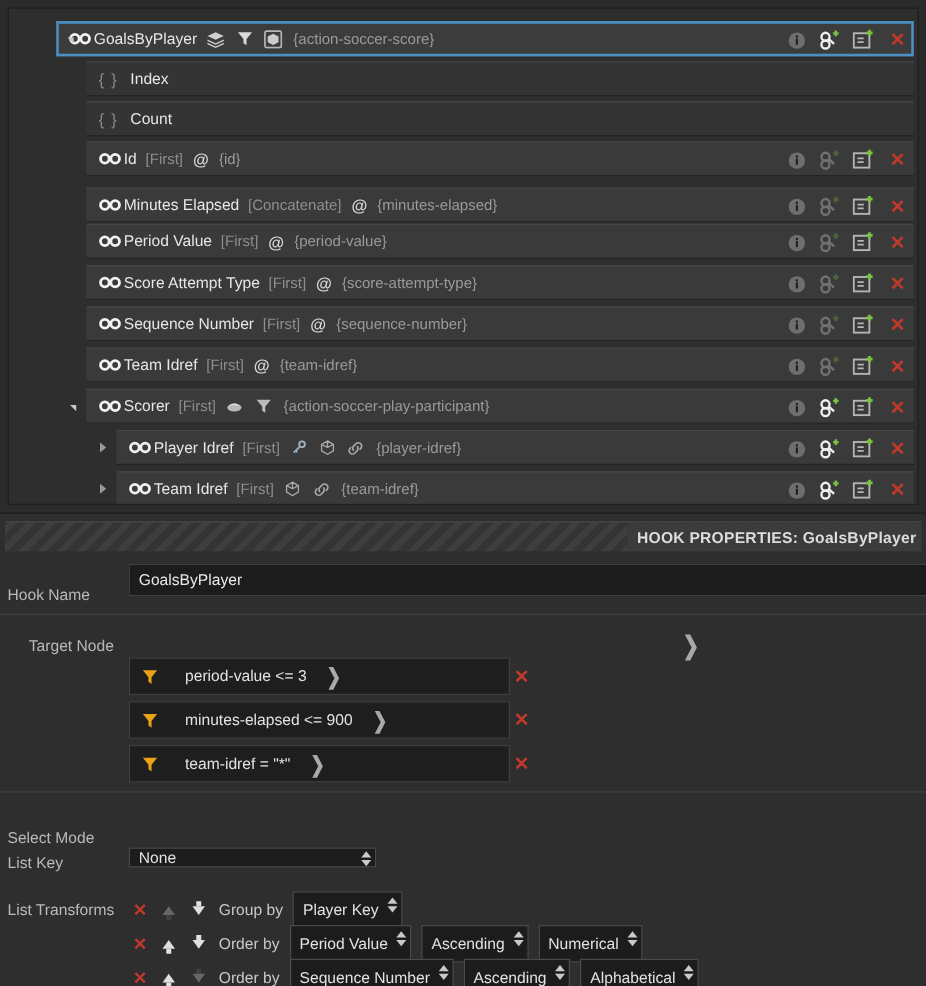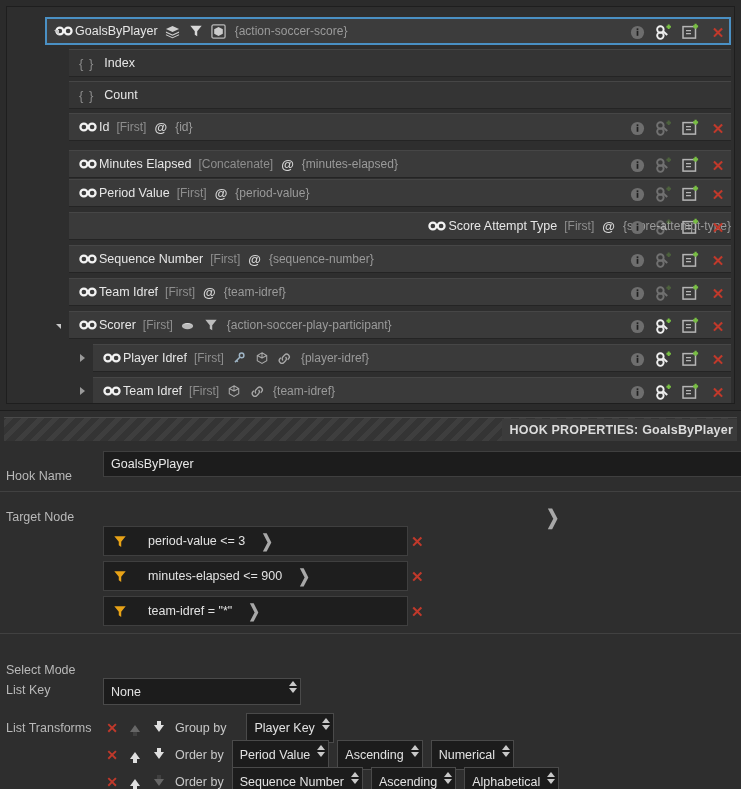--- a/index.html
+++ b/index.html
@@ -420,21 +420,21 @@
             <svg width="18" height="18" viewBox="0 0 18 18">
               <rect x="1" y="3.6" width="12.5" height="11.5" fill="none" stroke="#b5b5b5" stroke-width="1.5"></rect>
               <path d="M4 7.6 h5 M4 10.6 h5" stroke="#b5b5b5" stroke-width="1.4"></path>
               <path d="M13.6 0.8 v5 M11.1 3.3 h5" stroke="#79c043" stroke-width="2.2"></path>
             </svg>
           </span>
         <span class="act close-x">✕</span>
       </span>
     </div>
 
-    <div class="tree-row" style="left:62px; top:205px; width:662px;justify-content:flex-end;">
+    <div class="tree-row" style="left:62px; top:205px; width:662px;">
       <span class="icn" style="margin-left:10px;width:18px;height:18px;">
         <svg width="18" height="12" viewBox="0 0 24 16">
             <g fill="none" stroke="#f2f2f2" stroke-width="3">
               <circle cx="6.5" cy="8" r="4.6"></circle>
               <circle cx="17.5" cy="8" r="4.6"></circle>
             </g>
           </svg>
       </span>
       <span class="row-label">Score Attempt Type</span>
       <span class="row-agg">[First]</span>
@@ -742,21 +742,21 @@
 
   <div class="prow" style="left:6px; top:42px;">
     <span class="plabel" style="width:96px;margin-top:16px;">Hook Name</span>
   </div>
   <div class="text-field" style="position:absolute; left:103px; top:40px; width:638px; height:26px; border-right:none;">
     <span>GoalsByPlayer</span>
   </div>
 
   <div class="divider" style="top:80px;"></div>
 
-  <div class="prow" style="left:6px; top:99px;align-items:center;">
+  <div class="prow" style="left:23px; top:99px;align-items:center;">
     <span class="plabel" style="width:96px;">Target Node</span>
   </div>
   <span class="chev" style="position:absolute; left:546px; top:99px;">❯</span>
 
   <div class="constraint-box" style="position:absolute; left:103px; top:115px; width:305px;">
     <span class="icn" style="width:16px;">
       <svg width="14" height="15" viewBox="0 0 16 16">
           <path d="M1.5 2 H14.5 L9.4 8.4 V14.4 L6.6 12.4 V8.4 Z" fill="#e8a317"></path>
         </svg>
     </span>
@@ -789,42 +789,42 @@
 
   <div class="divider" style="top:222px;"></div>
 
   <div class="prow" style="left:6px; top:240px;margin-top:12px;">
     <span class="plabel" style="width:96px;">Select Mode</span>
   </div>
 
   <div class="prow" style="left:6px; top:272px;">
     <span class="plabel" style="width:96px;">List Key</span>
   </div>
-  <div class="combo" style="position:absolute; left:103px; top:267px; width:198px; height:27px;">
+  <div class="combo" style="position:absolute; left:103px; top:267px; width:198px; height:16px;">
     <span>None</span>
     <span class="spin">
         <span class="up"></span>
         <span class="dn"></span>
       </span>
   </div>
 
   <div class="prow" style="left:6px; top:310px;">
     <span class="plabel" style="width:96px;">List Transforms</span>
   </div>
 
   <div class="xf-row" style="left:101px; top:302px;">
     <span class="xf-x">✕</span>
     <span class="arrow-btn dim">
         <span class="arr-up"></span>
       </span>
     <span class="arrow-btn">
         <span class="arr-dn"></span>
       </span>
     <span class="xf-label">Group by</span>
-    <span class="combo" style="height:30px;margin-left:12px;">
+    <span class="combo" style="height:30px;">
       <span>Player Key</span>
       <span class="spin" style="top:4px;">
           <span class="up"></span>
           <span class="dn"></span>
         </span>
     </span>
   </div>
 
   <div class="xf-row" style="left:101px; top:329px;">
     <span class="xf-x">✕</span>

